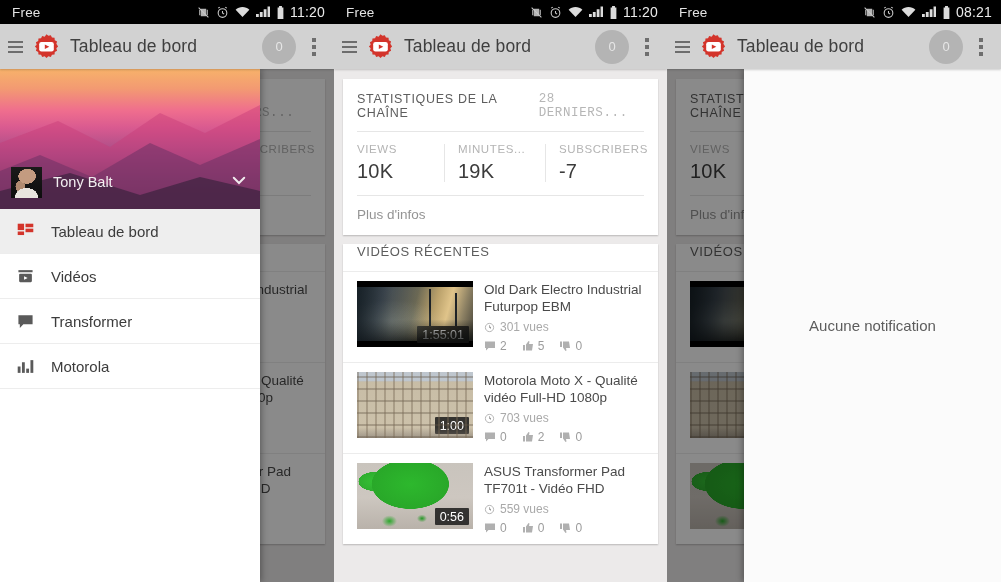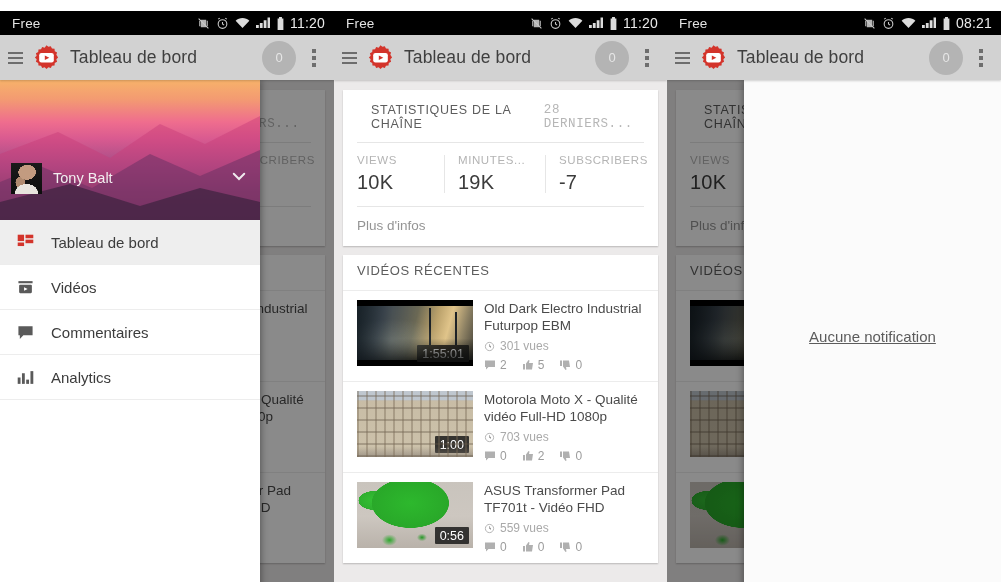--- a/index.html
+++ b/index.html
@@ -2,21 +2,21 @@
 <html><head>
 <meta charset="utf-8">
 <style>
   * { box-sizing: border-box; margin: 0; padding: 0; }
   html, body {
     width: 1001px; height: 582px;
     background: #ffffff;
     font-family: "Liberation Sans", sans-serif;
     overflow: hidden;
   }
-  .screens { display: flex; width: 1001px; height: 518px; background:#7f1d1d;margin-top:11px; }
+  .screens { display: flex; width: 1001px; height: 518px; background:#7f1d1d; }
   .phone { position: relative; width: 334px; height: 582px; overflow: hidden; background:#fff; }
   .phone.mid { width: 333px; }
   .phone.right { width: 334px; }
   .gap { width: 0px; height: 582px; background: #fff; }
 
   
   .statusbar {
     height: 24px; background: #000; color: #d8d8d8;
     display: flex; align-items: center; padding: 0 9px 0 12px;
     font-size: 13px; position: relative; z-index: 60;
@@ -45,34 +45,34 @@
     color: #e6e6e6; font-size: 13px;
   }
   .overflow { width: 24px; height: 34px; display:flex; flex-direction:column; align-items:center; justify-content:center; gap:3px;}
   .overflow i { width: 4px; height: 4px; background: #6e6e6e; display:block; }
 
   
   .body { position: relative; height: 513px; background: #eceaea; overflow: hidden; }
   .content { padding: 10px 9px 0 9px; height:100%; }
   .card { background: #fff; box-shadow: 0 1px 1.5px rgba(0,0,0,.22); margin-bottom: 9px; }
 
-  .card-head { padding: 13px 14px 11px 28px; display:flex; align-items:flex-start; }
+  .card-head { padding: 13px 14px 11px 14px; display:flex; align-items:flex-start; }
   .card-head .t { font-size: 12.5px; color: #5d5d5d; letter-spacing: .7px; }
   .card-head .sub { margin-left: auto; font-size: 12.5px; color: #b6b6b6; letter-spacing: .6px; font-family: Liberation Mono, monospace; }
   .hr { height: 1px; background: #e6e6e6; margin: 0 14px; }
 
   .stats { display: flex; padding: 9px 0 10px 0; }
   .stat { flex: 1; padding: 2px 10px 2px 14px; position: relative; }
   .stat + .stat::before { content:""; position:absolute; left:0; top:3px; bottom:3px; width:1px; background:#e6e6e6; }
   .stat .lbl { font-size: 11.5px; color: #b4b4b4; letter-spacing: .6px; margin-bottom: 5px;}
   .stat .val { font-size: 20px; color: #3b3b3b; letter-spacing:.2px; }
 
   .more { padding: 11px 14px 13px 14px; font-size: 13.5px; color: #949494; }
 
-  .sec-title { padding: 8px 14px 12px 14px; font-size: 13px; color: #5d5d5d; letter-spacing:.6px;}
+  .sec-title { padding: 0 14px 12px 14px; font-size: 13px; color: #5d5d5d; letter-spacing:.6px;}
 
   .vid { display: flex; padding: 9px 12px 9px 14px; align-items: flex-start; border-top: 1px solid #ececec; }
   .thumb { width: 116px; height: 66px; flex: 0 0 auto; position: relative; overflow:hidden; background:#222; }
   .thumb .dur {
     position: absolute; right: 4px; bottom: 4px;
     background: rgba(20,20,20,.82); color: #fff; font-size: 12.5px;
     padding: 1.5px 5px; border-radius: 1px;
   }
   .vmeta { padding-left: 11px; padding-top: 1px; min-width:0; flex:1 1 auto;}
   .vtitle { font-size: 13.5px; line-height: 16.5px; color: #4a4a4a; }
@@ -129,21 +129,21 @@
     position: absolute; left: 0; top: 0; width: 260px; height: 100%;
     background: #fff; z-index: 30; box-shadow: 2px 0 6px rgba(0,0,0,.3);
     display:flex; flex-direction:column;
   }
   .drawer-banner {
     height: 140px; position: relative; overflow:hidden;
     background:
       linear-gradient(180deg, #f7b26a 0%, #f39a72 14%, #ef6d8e 30%, #d95a90 42%, #a14c86 62%, #6d3f6b 80%, #4a2f50 100%);
   }
   .mtn { position:absolute; left:0; right:0; bottom:0; }
-  .acct { position:absolute; left:0; right:0; bottom: 16px; height:52px; display:flex; align-items:center; padding: 0 12px 0 11px;}
+  .acct { position:absolute; left:0; right:0; bottom: 1px; height:52px; display:flex; align-items:center; padding: 0 12px 0 11px;}
   .avatar {
     width: 31px; height: 31px; flex:0 0 auto; background:#1b1b1b; overflow:hidden; position:relative;
   }
   .avatar::before{ content:""; position:absolute; inset:0;
     background:
       radial-gradient(ellipse 40% 34% at 52% 30%, #c39b80 0 70%, rgba(0,0,0,0) 71%),
       radial-gradient(ellipse 52% 40% at 50% 96%, #e8e4de 0 70%, rgba(0,0,0,0) 71%),
       radial-gradient(ellipse 22% 26% at 30% 62%, #b08a70 0 70%, rgba(0,0,0,0) 71%),
       linear-gradient(180deg, #1a1a1a, #0d0d0d);
   }
@@ -159,21 +159,21 @@
   .mi .mi-lb { margin-left: 12px; }
   .mi .ext { margin-left:auto; margin-right: 14px; }
 
   
   .notif-scrim { position:absolute; inset:0; background: rgba(0,0,0,.46); z-index: 20; }
   .notif-panel {
     position:absolute; right:0; top:0; width: 257px; height:100%;
     background: #fbfbfb; z-index: 30; box-shadow: -2px 0 6px rgba(0,0,0,.3);
     display:flex; align-items:center; justify-content:center;
   }
-  .notif-empty { font-size: 15px; color: #5c5c5c; text-decoration: underline; }
+  .notif-empty { font-size: 15px; color: #5c5c5c; }
 </style>
 </head>
 <body>
 
 <div class="screens">
 
   <div class="phone left">
 
     <div class="statusbar">
       <span class="carrier">Free</span>
@@ -416,32 +416,32 @@
                 </svg>
             </span>
             <span class="mi-lb">Vidéos</span>
           </div>
           <div class="mi">
             <span class="mi-ic">
               <svg width="17" height="17" viewBox="0 0 24 24">
                   <path fill="#5a5a5a" d="M2 3h20v13H9l-5 5v-5H2z"></path>
                 </svg>
             </span>
-            <span class="mi-lb">Commentaires</span>
+            <span class="mi-lb">Transformer</span>
           </div>
           <div class="mi">
             <span class="mi-ic">
               <svg width="17" height="17" viewBox="0 0 24 24">
                   <rect x="1" y="12" width="4" height="9" fill="#5a5a5a"></rect>
                   <rect x="7" y="6" width="4" height="15" fill="#5a5a5a"></rect>
                   <rect x="13" y="15" width="4" height="6" fill="#5a5a5a"></rect>
                   <rect x="19" y="3" width="4" height="18" fill="#5a5a5a"></rect>
                 </svg>
             </span>
-            <span class="mi-lb">Analytics</span>
+            <span class="mi-lb">Motorola</span>
           </div>
         </div>
       </div>
 
     </div>
 
   </div>
 
   <div class="gap"></div>
 

